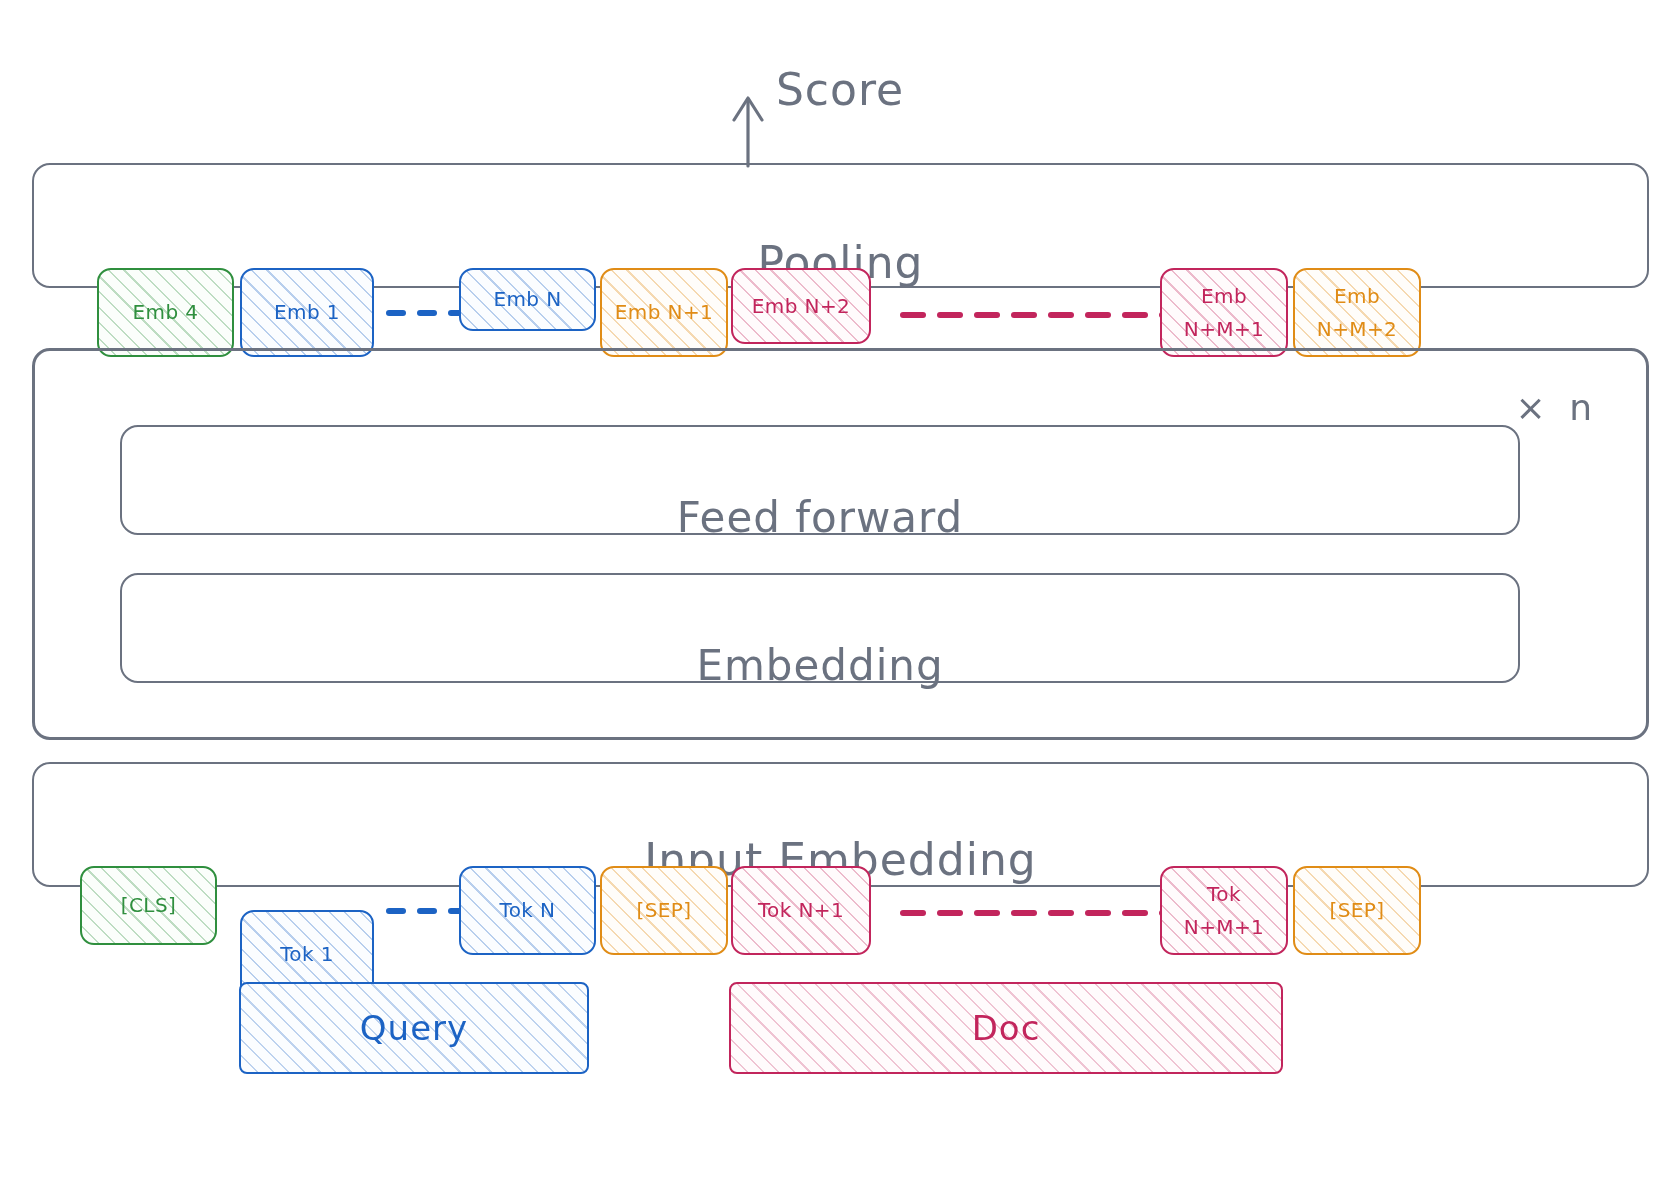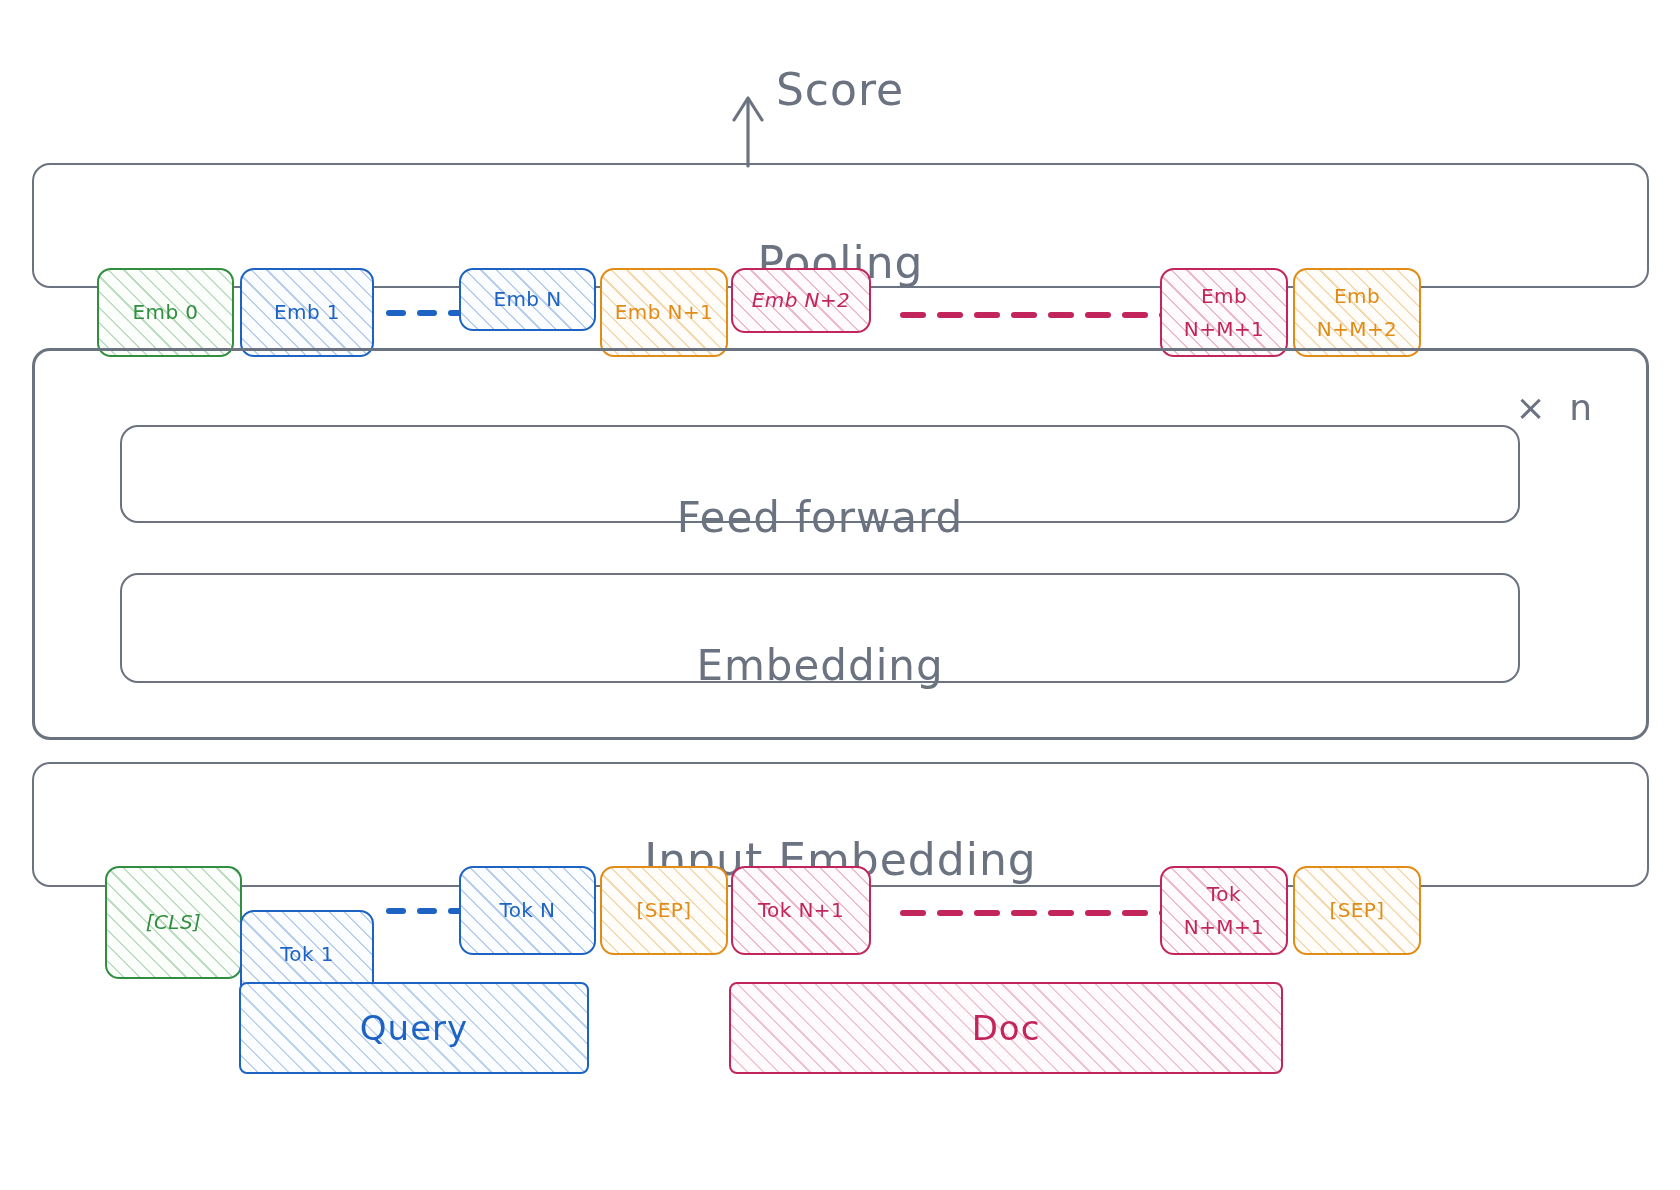--- a/index.html
+++ b/index.html
@@ -109,42 +109,42 @@
   <svg id="score-arrow" style="left:718px; top:88px;" width="60" height="80" viewBox="0 0 60 80">
     <path d="M30 78 L30 14" stroke="#6b7280" stroke-width="3.2" fill="none" stroke-linecap="round"></path>
     <path d="M16 32 L30 10 L44 32" stroke="#6b7280" stroke-width="3.2" fill="none" stroke-linecap="round" stroke-linejoin="round"></path>
   </svg>
 
   <div class="hbox" style="left:32px; top:163px; width:1617px; height:125px;">
     <div class="label-center" style="top:28px; font-size:44px;">Pooling</div>
   </div>
 
   <div class="chip green" style="left:97px; top:268px; width:137px; height:89px;">
-    <span>Emb 0</span>
+    <span>Emb 4</span>
   </div>
 
   <div class="chip blue" style="left:240px; top:268px; width:134px; height:89px;">
     <span>Emb 1</span>
   </div>
 
   <div class="dashes blue" style="left:386px; top:310px;">
     <span></span>
       <span></span>
       <span></span>
   </div>
 
   <div class="chip blue" style="left:459px; top:268px; width:137px; height:63px;">
     <span>Emb N</span>
   </div>
 
   <div class="chip orange" style="left:600px; top:268px; width:128px; height:89px;">
     <span>Emb N+1</span>
   </div>
 
-  <div class="chip crimson" style="left:731px; top:268px; width:140px; height:65px;font-style:italic;">
+  <div class="chip crimson" style="left:731px; top:268px; width:140px; height:76px;">
     <span>Emb N+2</span>
   </div>
 
   <div class="dashes crimson" style="left:900px; top:312px;">
     <span></span>
       <span></span>
       <span></span>
       <span></span>
       <span></span>
     <span></span>
@@ -163,34 +163,34 @@
   <div class="chip orange" style="left:1293px; top:268px; width:128px; height:89px;">
     <span>
       <span>Emb</span>
       <span class="l2">N+M+2</span>
     </span>
   </div>
 
   <div class="hbox thick" style="left:32px; top:348px; width:1617px; height:392px;">
     <div class="xn" style="right:48px; top:36px;">× n</div>
 
-    <div class="hbox" style="left:85px; top:74px; width:1400px; height:98px;">
+    <div class="hbox" style="left:85px; top:74px; width:1400px; height:110px;">
       <div class="label-center" style="top:22px; font-size:42px;">Feed forward</div>
     </div>
 
     <div class="hbox" style="left:85px; top:222px; width:1400px; height:110px;">
       <div class="label-center" style="top:22px; font-size:42px;">Embedding</div>
     </div>
   </div>
 
   <div class="hbox" style="left:32px; top:762px; width:1617px; height:125px;">
     <div class="label-center" style="top:26px; font-size:44px;">Input Embedding</div>
   </div>
 
-  <div class="chip green" style="left:105px; top:866px; width:137px; height:113px;font-style:italic;">
+  <div class="chip green" style="left:80px; top:866px; width:137px; height:79px;">
     <span>[CLS]</span>
   </div>
 
   <div class="chip blue" style="left:240px; top:910px; width:134px; height:89px;">
     <span>Tok 1</span>
   </div>
 
   <div class="dashes blue" style="left:386px; top:908px;">
     <span></span>
       <span></span>

